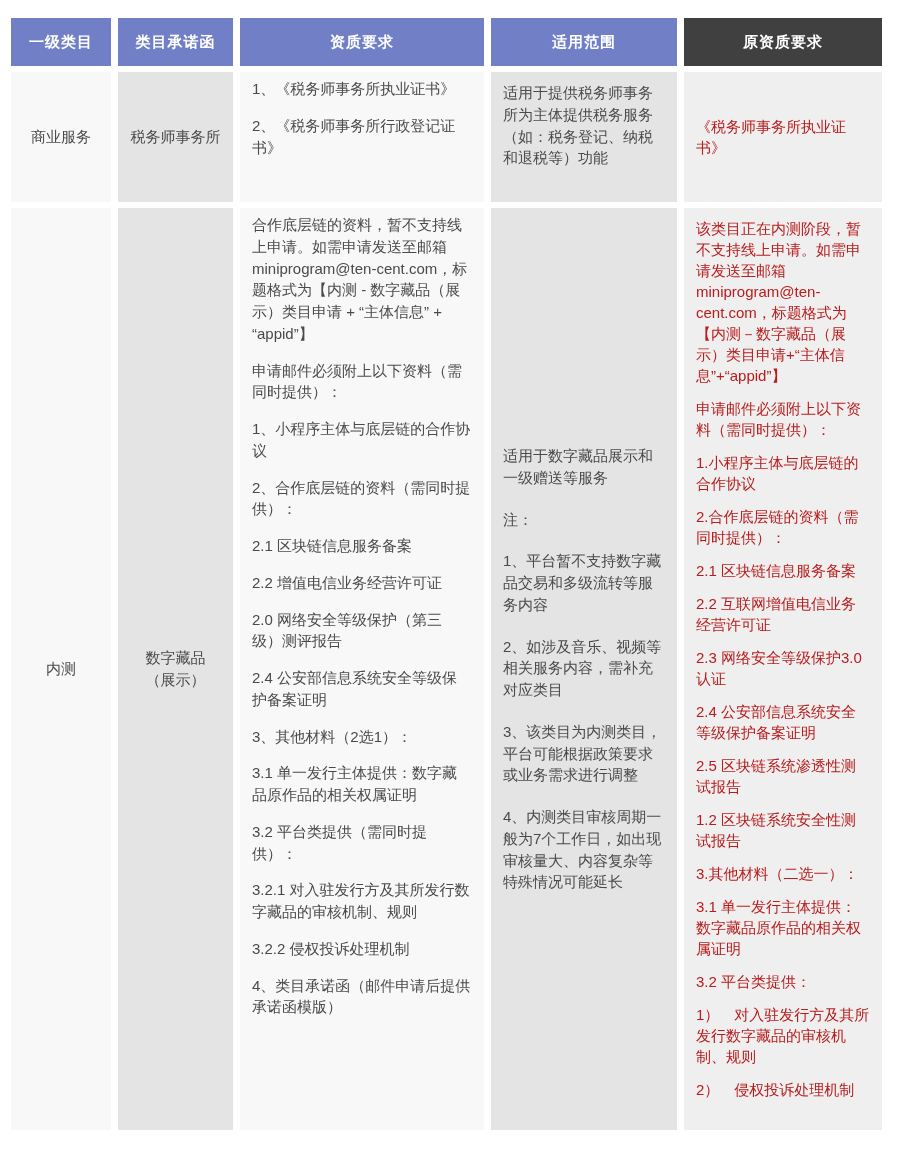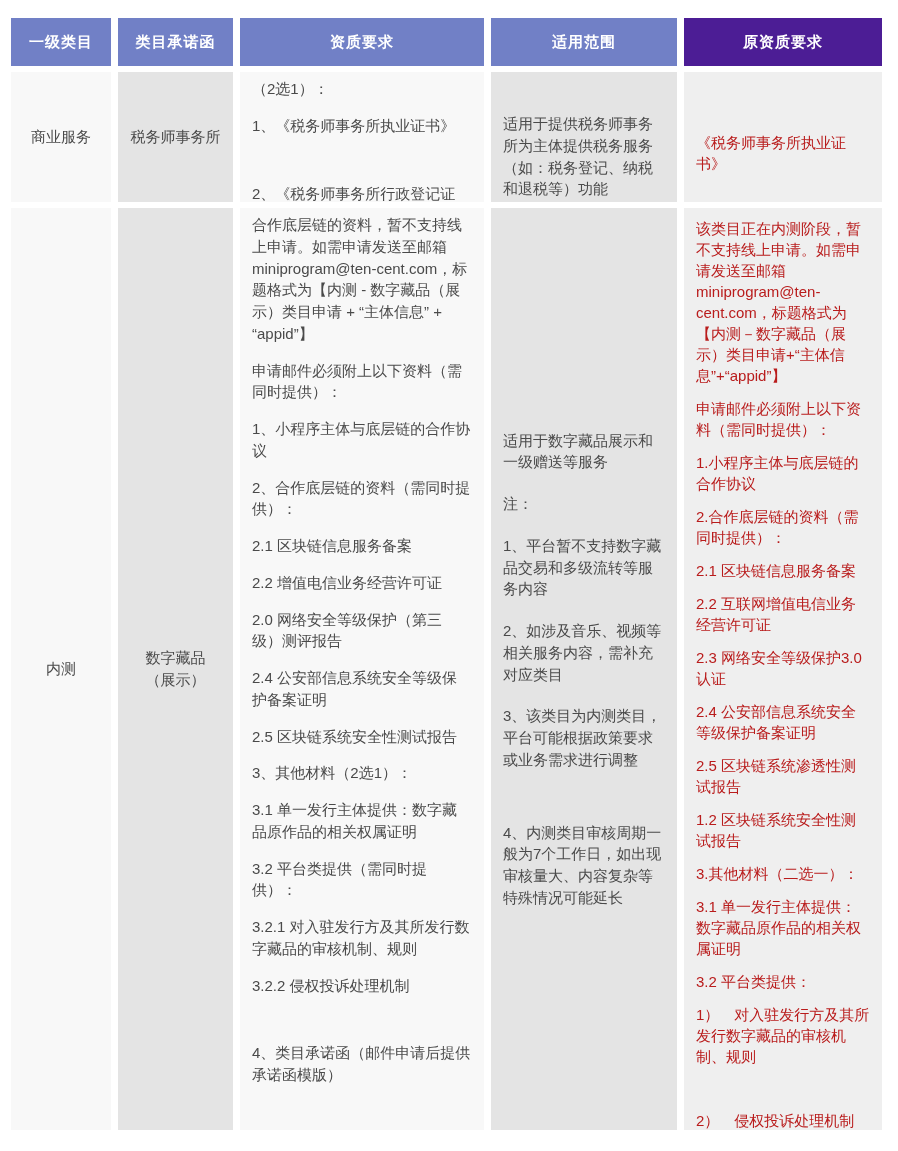--- a/index.html
+++ b/index.html
@@ -21,40 +21,40 @@
   .hcell {
     background: #7180c6;
     color: #ffffff;
     font-size: 15px;
     font-weight: bold;
     display: flex;
     align-items: center;
     justify-content: center;
     letter-spacing: 1px;
   }
-  .hcell.dark { background: #4c1d95; }
+  .hcell.dark { background: #404040; }
   .cell {
     box-sizing: border-box;
     font-size: 15px;
     line-height: 1.45;
     padding: 10px 12px;
     overflow: hidden;
     word-break: break-word;
     display: flex;
     flex-direction: column;
   }
   .bg-light { background: #f8f8f8; }
   .bg-gray  { background: #e4e4e4; }
   .bg-col5  { background: #efefef; color: #b91c1c; }
   .v-center { justify-content: center; }
   .v-top    { justify-content: flex-start; }
   .h-center { align-items: center; text-align: center; }
   .preline  { white-space: pre-line; }
   .cell p { margin: 0 0 15px 0; }
-  .cell p:last-child { margin-bottom: 0; margin-top: 31px; }
+  .cell p:last-child { margin-bottom: 0; }
   .cell.scope-col p { margin-bottom: 20px; }
   .cell.scope-col p:last-child { margin-bottom: 0; }
   .cell.col5-paras { line-height: 1.4; }
   .cell.col5-paras p { margin-bottom: 12px; }
   .cell.col5-paras p:last-child { margin-bottom: 0; }
   .cell.req-top { padding-top: 6px; }
 </style>
 </head>
 <body>
 
@@ -62,21 +62,20 @@
 
   <div class="hcell">一级类目</div>
   <div class="hcell">类目承诺函</div>
   <div class="hcell">资质要求</div>
   <div class="hcell">适用范围</div>
   <div class="hcell dark">原资质要求</div>
 
   <div class="cell bg-light v-center h-center">商业服务</div>
   <div class="cell bg-gray v-center h-center preline">税务师事务所</div>
   <div class="cell bg-light v-top req-top">
-      <p>（2选1）：</p>
       <p>1、《税务师事务所执业证书》</p>
       <p>2、《税务师事务所行政登记证书》</p>
     </div>
   <div class="cell bg-gray v-top">
       <p>适用于提供税务师事务所为主体提供税务服务（如：税务登记、纳税和退税等）功能</p>
     </div>
   <div class="cell bg-col5 v-center col5-paras">
       <p>《税务师事务所执业证书》</p>
     </div>
 
@@ -85,21 +84,20 @@
 （展示）</div>
   <div class="cell bg-light v-top req-top">
       <p>合作底层链的资料，暂不支持线上申请。如需申请发送至邮箱miniprogram@ten-cent.com，标题格式为【内测 - 数字藏品（展示）类目申请 + “主体信息” + “appid”】</p>
       <p>申请邮件必须附上以下资料（需同时提供）：</p>
       <p>1、小程序主体与底层链的合作协议</p>
       <p>2、合作底层链的资料（需同时提供）：</p>
       <p>2.1 区块链信息服务备案</p>
       <p>2.2 增值电信业务经营许可证</p>
       <p>2.0 网络安全等级保护（第三级）测评报告</p>
       <p>2.4 公安部信息系统安全等级保护备案证明</p>
-      <p>2.5 区块链系统安全性测试报告</p>
       <p>3、其他材料（2选1）：</p>
       <p>3.1 单一发行主体提供：数字藏品原作品的相关权属证明</p>
       <p>3.2 平台类提供（需同时提供）：</p>
       <p>3.2.1 对入驻发行方及其所发行数字藏品的审核机制、规则</p>
       <p>3.2.2 侵权投诉处理机制</p>
       <p>4、类目承诺函（邮件申请后提供承诺函模版）</p>
     </div>
   <div class="cell bg-gray v-center scope-col">
       <p>适用于数字藏品展示和一级赠送等服务</p>
       <p>注：</p>

